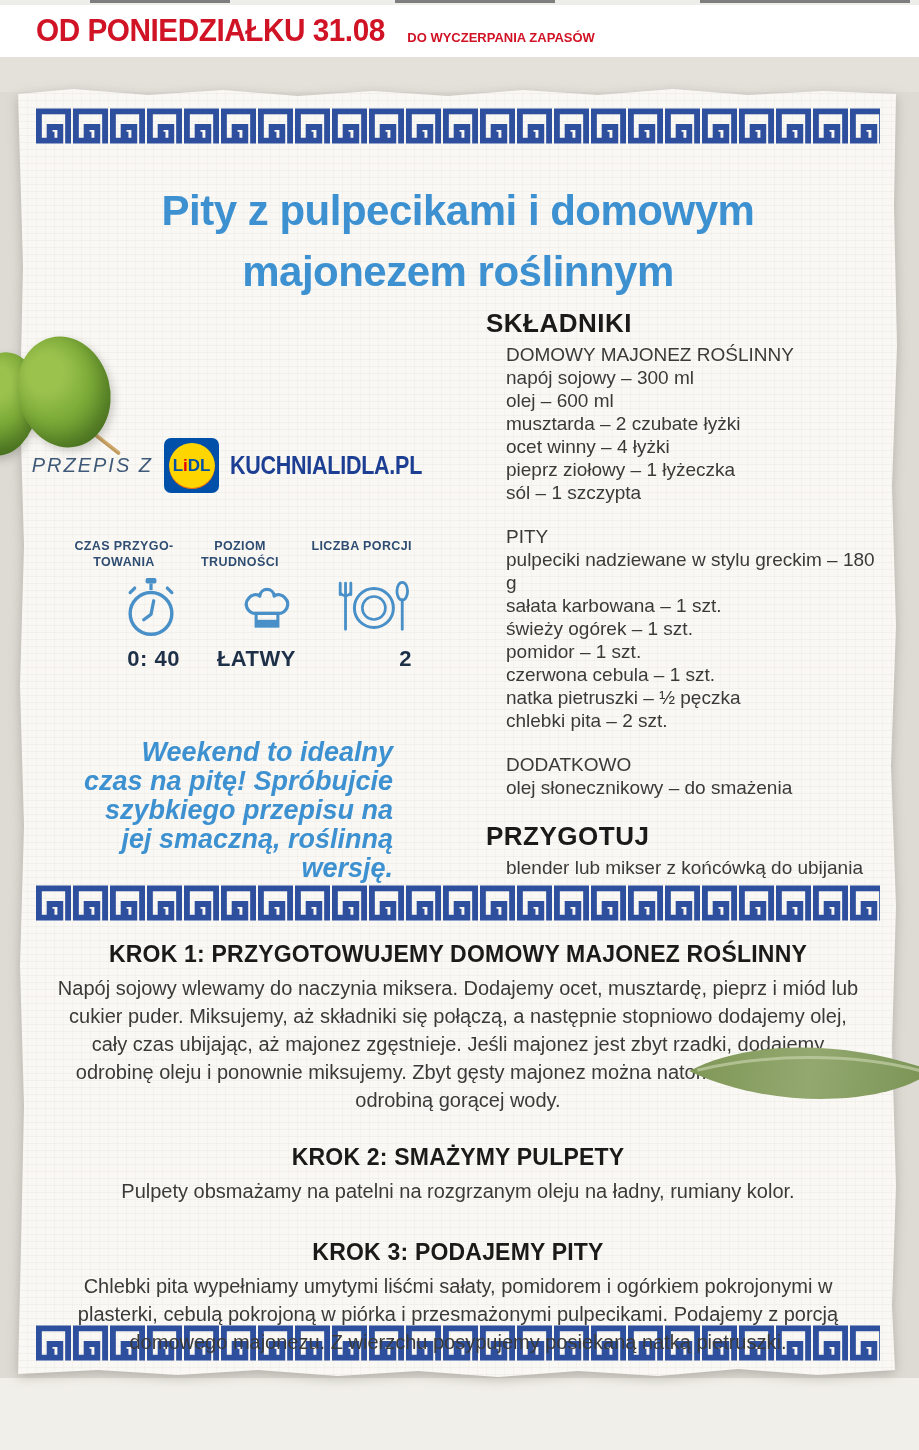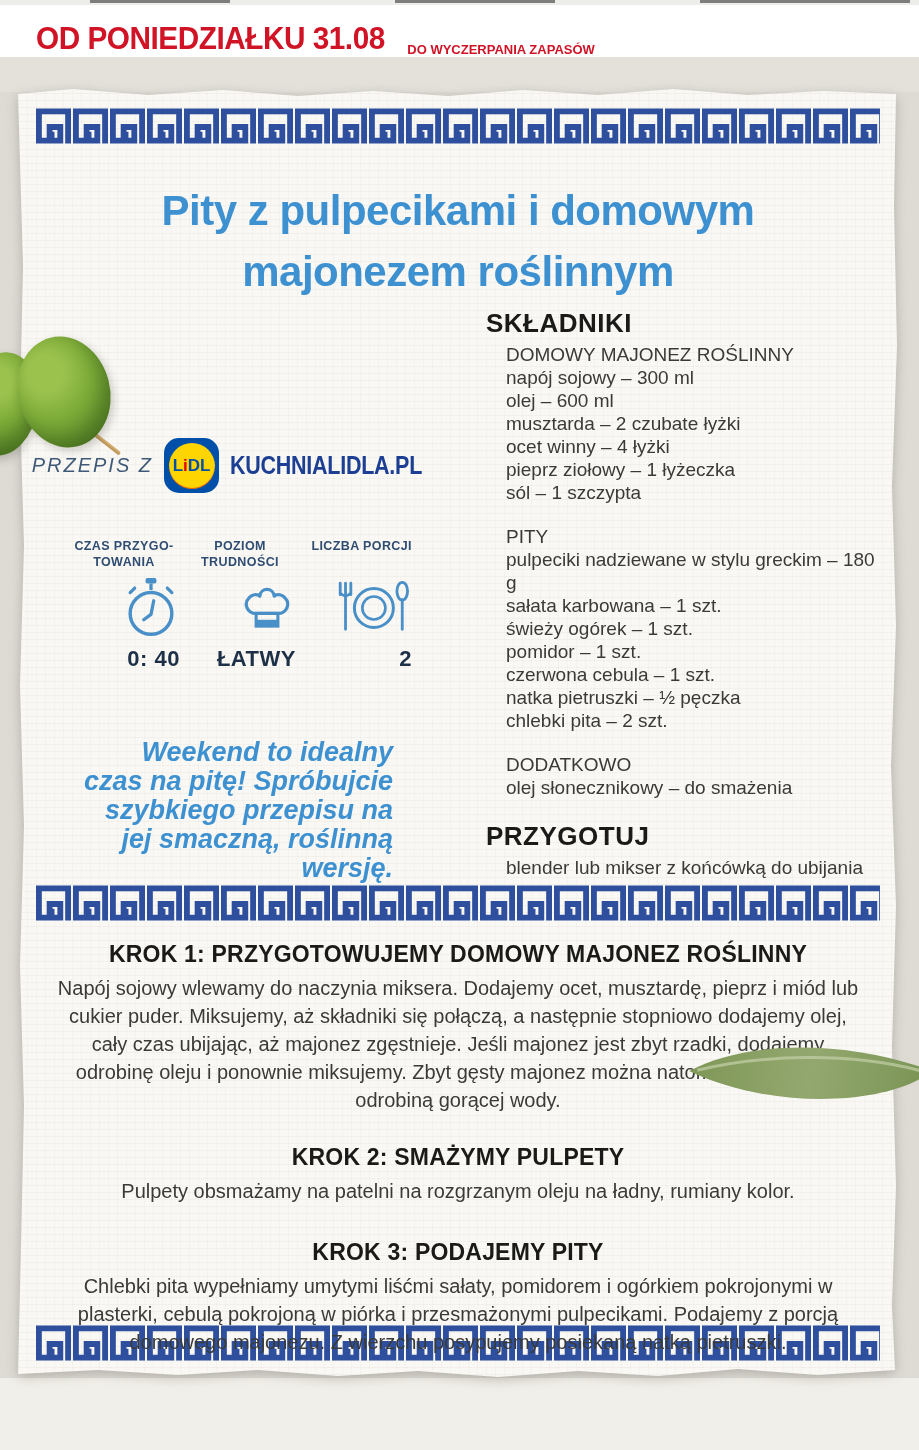--- a/index.html
+++ b/index.html
@@ -7,21 +7,21 @@
     width:919px;height:1450px;position:relative;overflow:hidden;
     font-family:"Liberation Sans","DejaVu Sans",sans-serif;
     background:linear-gradient(#ededea 0 57px,#e4e1db 57px 92px,#dedbd5 92px 1378px,#f1efe9 1378px 100%);
   }
   .page{position:absolute;inset:0;}
   
   .top-strip{position:absolute;top:0;height:3px;background:#7e7e7e;}
   
   .header-bar{
     position:absolute;left:0;top:5px;width:919px;height:52px;background:#ffffff;
-    display:flex;align-items:flex-end;padding-left:36px;box-sizing:border-box;
+    display:flex;align-items:center;padding-left:36px;box-sizing:border-box;
   }
   .header-title{font-size:31px;font-weight:800;color:var(--red);letter-spacing:-0.5px;transform:scaleX(0.96);transform-origin:left;}
   .header-sub{font-size:13px;font-weight:800;color:var(--red);margin-left:8px;margin-top:12px;letter-spacing:0;}
   
   .card-shadow{position:absolute;left:18px;top:86px;filter:drop-shadow(0 3px 6px rgba(60,55,45,.28));}
   .card{
     position:relative;width:880px;height:1294px;background:#faf8f4;
     background-image:linear-gradient(rgba(220,216,208,.25) 1px,transparent 1px),linear-gradient(90deg,rgba(224,220,212,.18) 1px,transparent 1px);
     background-size:7px 7px,9px 9px;
     clip-path:polygon(0 8px,55px 3px,130px 9px,205px 4px,280px 10px,355px 5px,430px 10px,505px 4px,580px 9px,655px 3px,730px 9px,805px 5px,878px 8px,
@@ -33,21 +33,21 @@
   .meander{position:absolute;left:18px;width:844px;height:36px;display:flex;gap:2px;overflow:hidden;color:var(--meander);}
   .m-top{top:22px;} .m-mid{top:799px;} .m-bot{top:1239px;}
   
   .title{
     position:absolute;top:66px;left:50%;transform:translateX(-50%);width:700px;
     text-align:center;font-size:42px;line-height:61px;font-weight:800;color:var(--titleblue);letter-spacing:-0.5px;
   }
   
   .source-row{position:absolute;left:52px;top:352px;width:345px;display:flex;align-items:center;justify-content:center;gap:11px;}
   .source-prefix{font-size:20px;letter-spacing:2px;color:#3f5a78;white-space:nowrap;font-style:italic;}
-  .lidl-logo{width:55px;height:55px;background:var(--lidlblue);border-radius:15px;display:flex;align-items:center;justify-content:center;flex:0 0 auto;}
+  .lidl-logo{width:55px;height:55px;background:var(--lidlblue);border-radius:7px;display:flex;align-items:center;justify-content:center;flex:0 0 auto;}
   .lidl-circle{width:46px;height:46px;background:var(--lidlyellow);border-radius:50%;display:flex;align-items:center;justify-content:center;box-shadow:inset 0 -1px 0 rgba(227,0,15,.55);}
   .lidl-word{font-size:17px;font-weight:800;color:var(--lidlblue);letter-spacing:0;}
   .lidl-word .red-i{color:#e3000f;}
   .source-site{font-size:25px;font-weight:800;color:#1c3f93;transform:scaleX(0.86);transform-origin:left;white-space:nowrap;letter-spacing:-0.3px;}
   
   .meta-row{position:absolute;left:50px;top:452px;width:345px;display:flex;gap:4px;}
   .meta-col{width:112px;display:flex;flex-direction:column;align-items:flex-end;text-align:center;}
   .meta-label{font-size:12.5px;font-weight:700;color:#2f4d72;letter-spacing:.4px;line-height:16px;min-height:34px;}
   .meta-icon{height:64px;display:flex;align-items:center;justify-content:center;color:var(--iconblue);margin-top:4px;}
   .meta-value{font-size:22px;font-weight:800;color:#1d3048;margin-top:6px;letter-spacing:.5px;}

